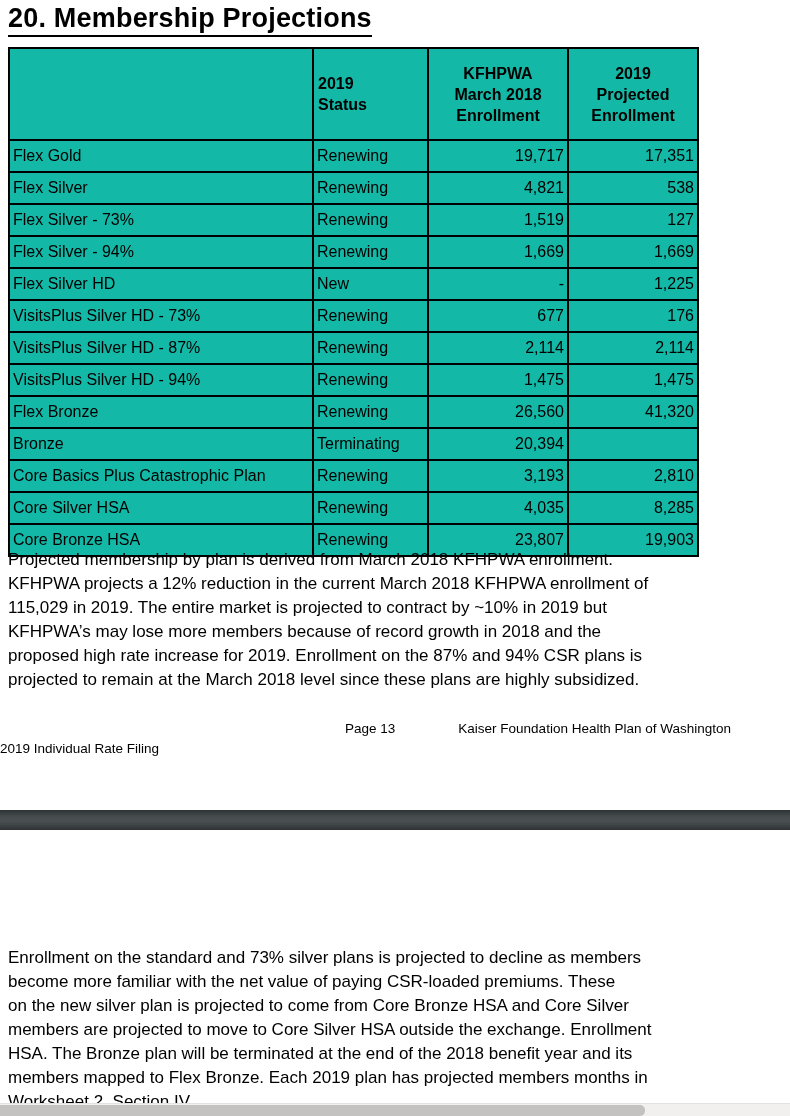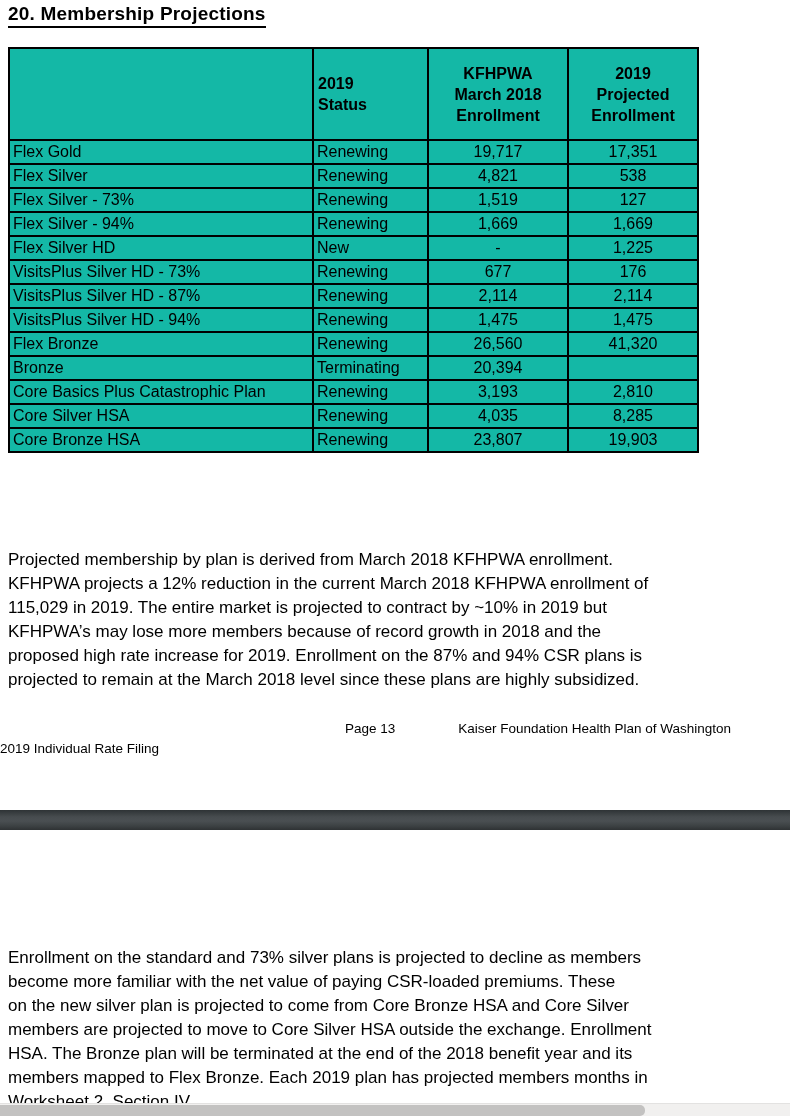--- a/index.html
+++ b/index.html
@@ -3,43 +3,43 @@
 <meta charset="utf-8">
 <style>
   html,body { margin:0; padding:0; }
   body {
     width:790px; height:1116px; position:relative; overflow:hidden;
     background:#ffffff; color:#000;
     font-family:"Liberation Sans", sans-serif;
   }
 
   
-  .heading { position:absolute; top:3px; left:8px; font-size:19px; font-weight:bold; letter-spacing:0.2px; }
+  .heading { position:absolute; top:3px; left:8px; font-size:27px; font-weight:bold; letter-spacing:0.2px; }
   .heading > span { border-bottom:2.5px solid #000; padding-bottom:1px; display:inline-block; }
 
   
   table.membership {
     position:absolute; left:8px; top:47px;
     border-collapse:collapse; table-layout:fixed; width:689px;
     background:#14b8a6;
   }
   table.membership th, table.membership td {
     border:2px solid #000; font-size:16px; overflow:hidden;
   }
   table.membership th {
     font-weight:bold; white-space:pre-line; vertical-align:middle;
     height:90px; padding:0 4px; line-height:21px;
   }
   th.h-left  { text-align:left; }
   th.h-center{ text-align:center; }
   table.membership td {
     height:20px; padding:0 3px; white-space:nowrap; vertical-align:middle; line-height:20px;
   }
-  table.membership tr.data-row { height:24px; }
-  td.num { text-align:center; }
+  table.membership tr.data-row { height:32px; }
+  td.num { text-align:right; }
   tr.bold-row td { font-weight:bold; }
   tr.light-top td { border-top:1px solid #b0b0b0; }
 
   
   .para { position:absolute; left:8px; font-size:17px; line-height:24px; white-space:nowrap; }
   .para-1 { top:548px; }
   .para-2 { top:946px; }
 
   
   .page-footer { position:absolute; top:721px; left:0; width:790px; height:18px; font-size:13.5px; }

